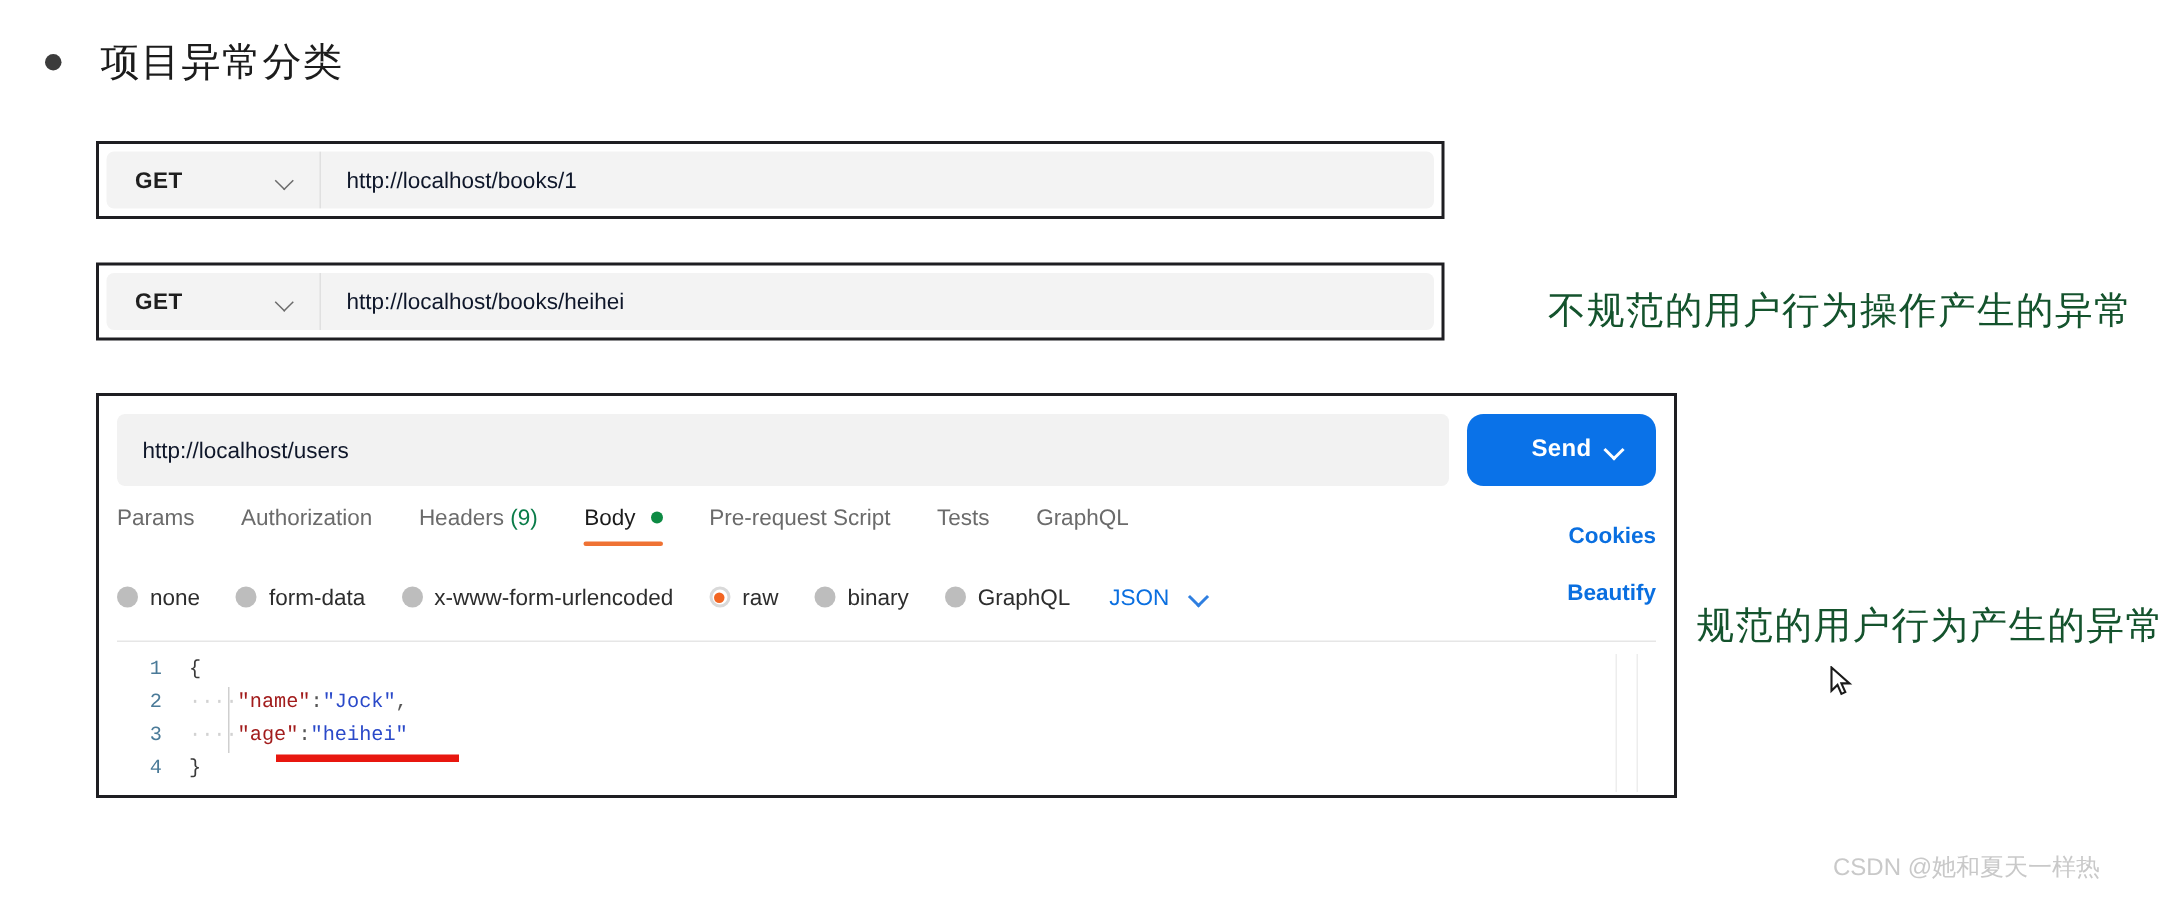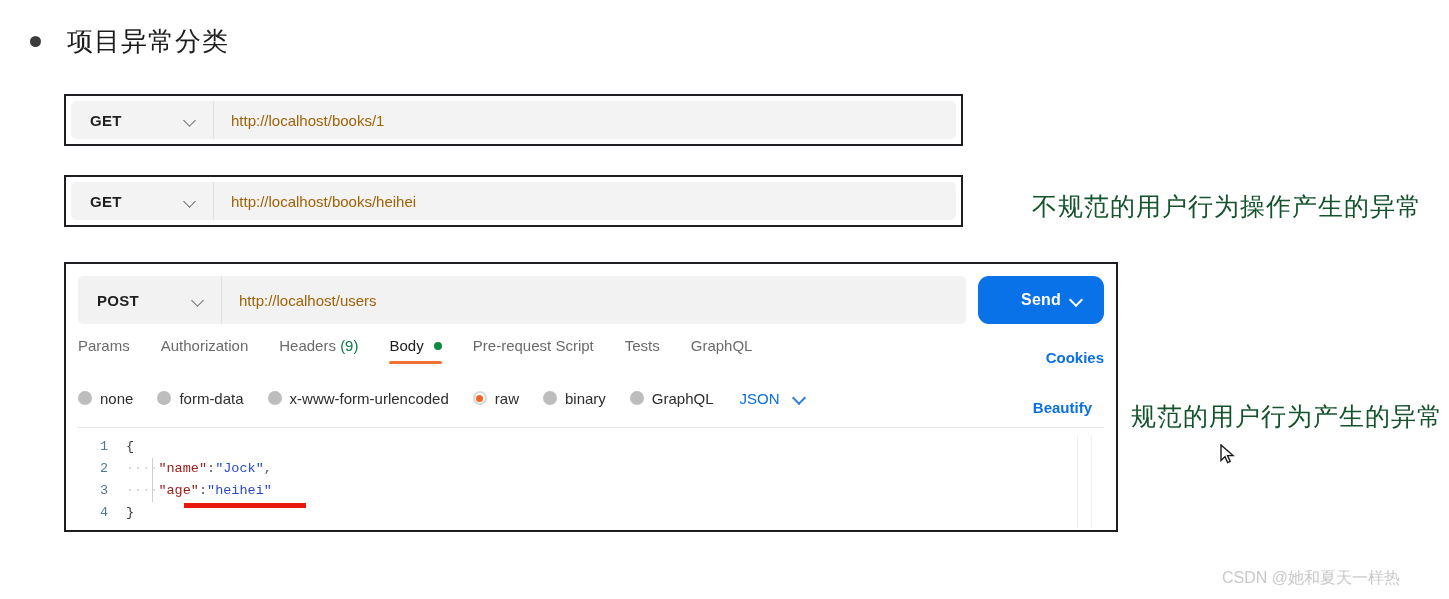--- a/index.html
+++ b/index.html
@@ -75,21 +75,21 @@
     width: 8px; height: 8px;
     border-right: 1.6px solid #6b6b6b;
     border-bottom: 1.6px solid #6b6b6b;
     transform: rotate(45deg);
   }
   .url-text {
     flex: 1;
     display: flex; align-items: center;
     padding-left: 17px;
     font-size: 15px;
-    color: #a16207;
+    color: #0f172a;
     cursor: text;
   }
 
   
   #get-panel-1 { left: 64px; top: 94px;  width: 899px; height: 52px; }
   #get-panel-2 { left: 64px; top: 175px; width: 899px; height: 52px; }
   #get-panel-1 .url-row, #get-panel-2 .url-row { margin: 5px; height: 38px; }
   #get-panel-1 .method-box, #get-panel-2 .method-box { width: 143px; }
 
   
@@ -246,26 +246,25 @@
     content: "";
     position: absolute;
     left: 0; top: 1px;
     width: 8px; height: 8px;
     border-right: 2px solid #2f7fe0;
     border-bottom: 2px solid #2f7fe0;
     transform: rotate(45deg);
   }
   .beautify-link {
     position: absolute;
-    right: 12px; top: 2px;
+    right: 0; top: 2px;
     font-size: 15px;
     color: #0a6fe0;
     font-weight: 700;
     cursor: pointer;
-    margin-top: 12px;
   }
 
   
   .editor {
     position: absolute;
     left: 12px; right: 12px;
     top: 163px; bottom: 0;
     border-top: 1px solid #e6e6e6;
     background: #ffffff;
     overflow: hidden;
@@ -381,24 +380,20 @@
       <span class="caret"></span>
     </div>
     <div class="url-text" placeholder="Enter URL or paste text">http://localhost/books/heihei</div>
   </div>
 </div>
 
 <div class="req-panel" id="post-panel">
 
   <div class="url-row">
     <div class="url-inner">
-      <div class="method-box">
-        <span class="method-label">POST</span>
-        <span class="caret"></span>
-      </div>
       <div class="url-text" placeholder="Enter URL or paste text">http://localhost/users</div>
     </div>
     <div class="send-btn">
       <span class="send-label">Send</span>
       <span class="send-caret"></span>
     </div>
   </div>
 
   <div class="tab-row">
     <div class="tab">

